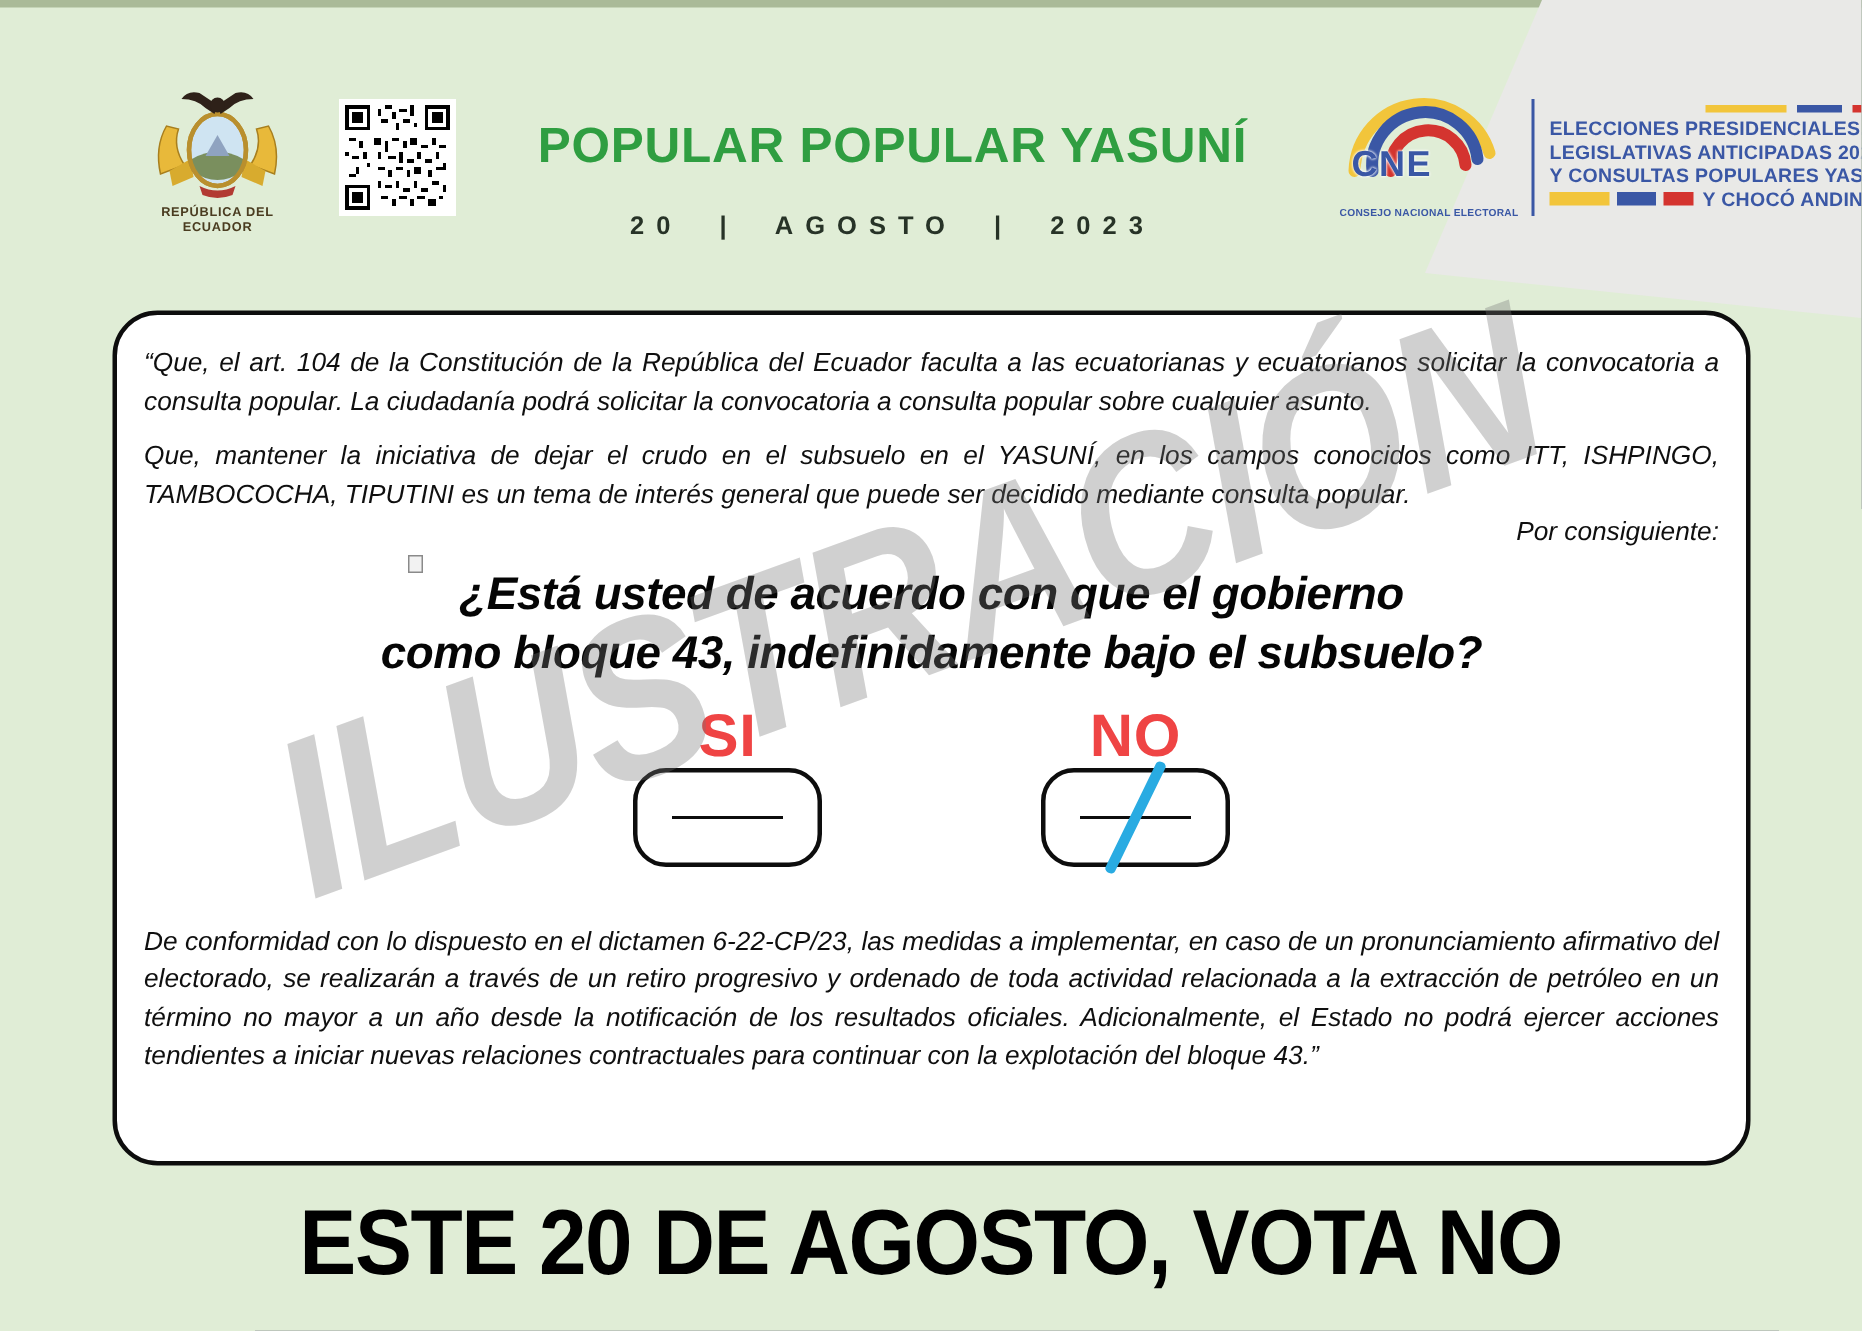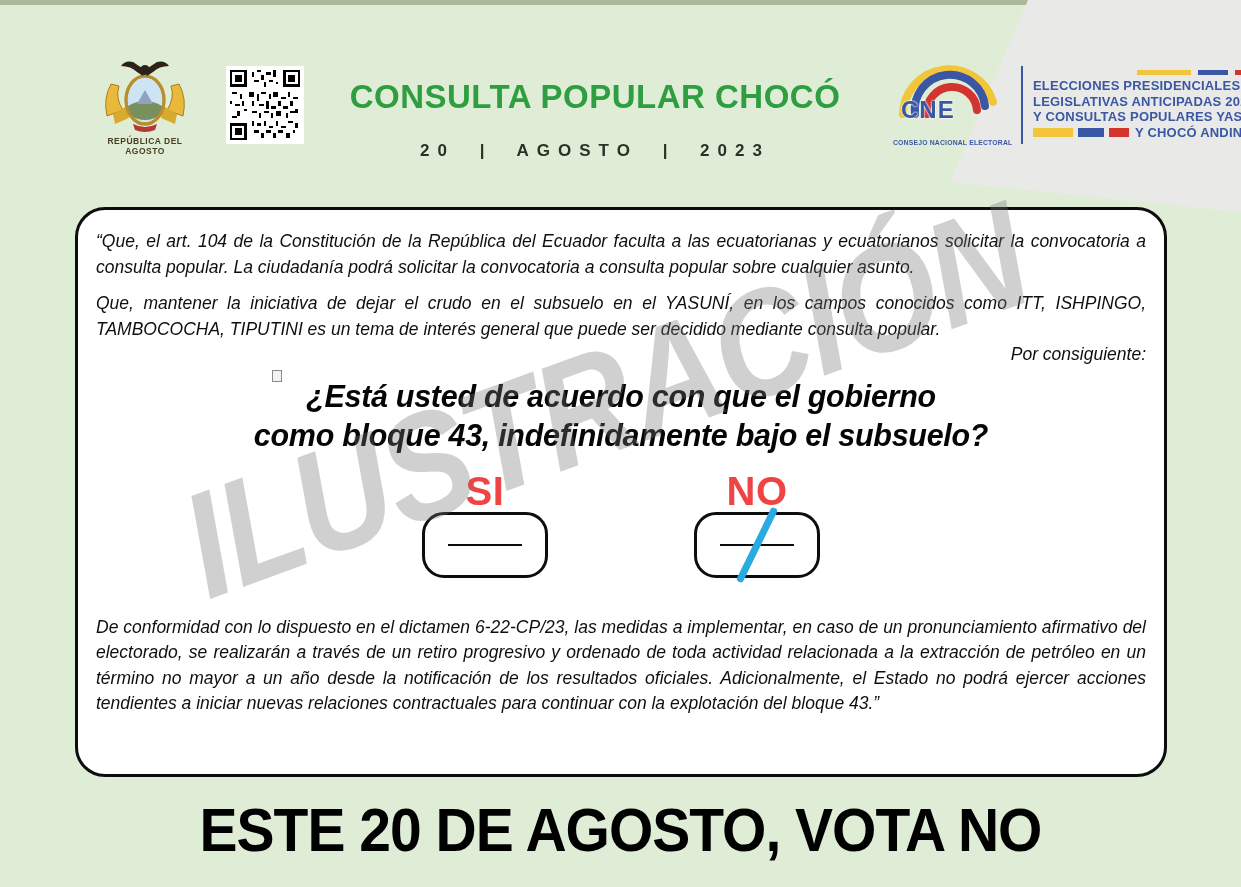--- a/index.html
+++ b/index.html
@@ -133,21 +133,21 @@
         <path d="M31 48 Q48 38 65 48 L65 56 Q48 68 31 56 Z" fill="#7a8f5e"></path>
         <path d="M40 46 L48 32 L56 46 Z" fill="#8fa3c0"></path>
         <ellipse cx="48" cy="42" rx="19" ry="24" fill="none" stroke="#b98f2e" stroke-width="3"></ellipse>
 
         <path d="M48 12 L36 4 Q28 2 24 8 Q34 8 40 14 L46 18 Z" fill="#2e2119"></path>
         <path d="M48 12 L60 4 Q68 2 72 8 Q62 8 56 14 L50 18 Z" fill="#2e2119"></path>
         <circle cx="48" cy="12" r="5" fill="#2e2119"></circle>
 
         <path d="M36 66 Q48 72 60 66 L58 72 Q48 76 38 72 Z" fill="#b23a33"></path>
       </svg>
-      <div class="emblem-caption">REPÚBLICA DEL AGOSTO</div>
+      <div class="emblem-caption">REPÚBLICA DEL ECUADOR</div>
     </div>
 
     <div class="qr">
       <svg viewBox="0 0 29 29" shape-rendering="crispEdges">
         <rect width="29" height="29" fill="#fff"></rect>
         <g fill="#000">
           <rect x="0" y="0" width="7" height="7"></rect>
             <rect x="1" y="1" width="5" height="5" fill="#fff"></rect>
             <rect x="2" y="2" width="3" height="3"></rect>
           <rect x="22" y="0" width="7" height="7"></rect>
@@ -209,21 +209,21 @@
             <rect x="15" y="25" width="2" height="1"></rect>
             <rect x="18" y="26" width="1" height="2"></rect>
             <rect x="20" y="25" width="2" height="1"></rect>
             <rect x="23" y="26" width="2" height="2"></rect>
             <rect x="26" y="25" width="1" height="1"></rect>
         </g>
       </svg>
     </div>
 
     <div class="title-block">
-      <div class="main-title">CONSULTA POPULAR CHOCÓ</div>
+      <div class="main-title">POPULAR POPULAR YASUNÍ</div>
       <div class="date-line">20 | AGOSTO | 2023</div>
     </div>
 
     <div class="cne-block">
       <div class="cne-logo">
         <svg width="118" height="64" viewBox="0 0 118 64">
           <path d="M10 52 A 46 46 0 0 1 100 40" fill="none" stroke="#f2c53b" stroke-width="8" stroke-linecap="round"></path>
           <path d="M22 52 A 34 34 0 0 1 92 44" fill="none" stroke="#3a57a5" stroke-width="8" stroke-linecap="round"></path>
           <path d="M34 52 A 22 22 0 0 1 84 48" fill="none" stroke="#d4342f" stroke-width="8" stroke-linecap="round"></path>
         </svg>

